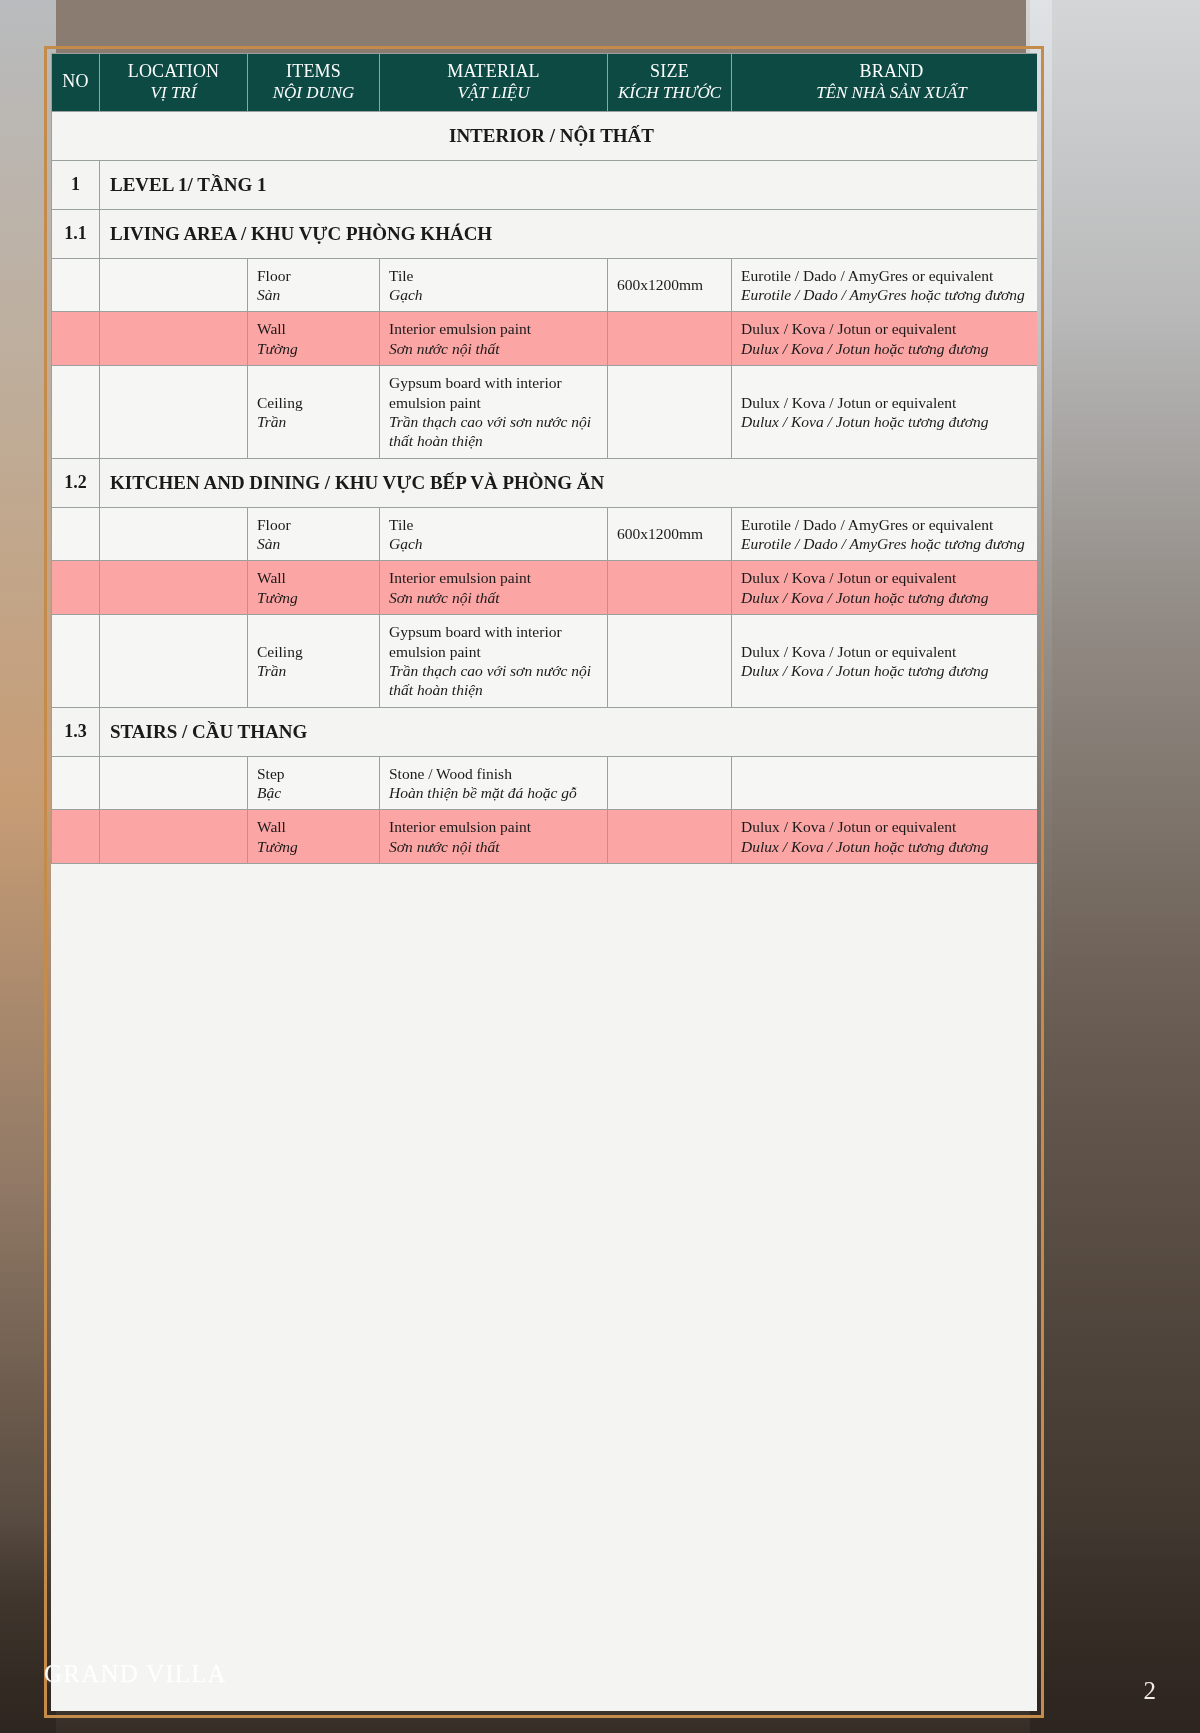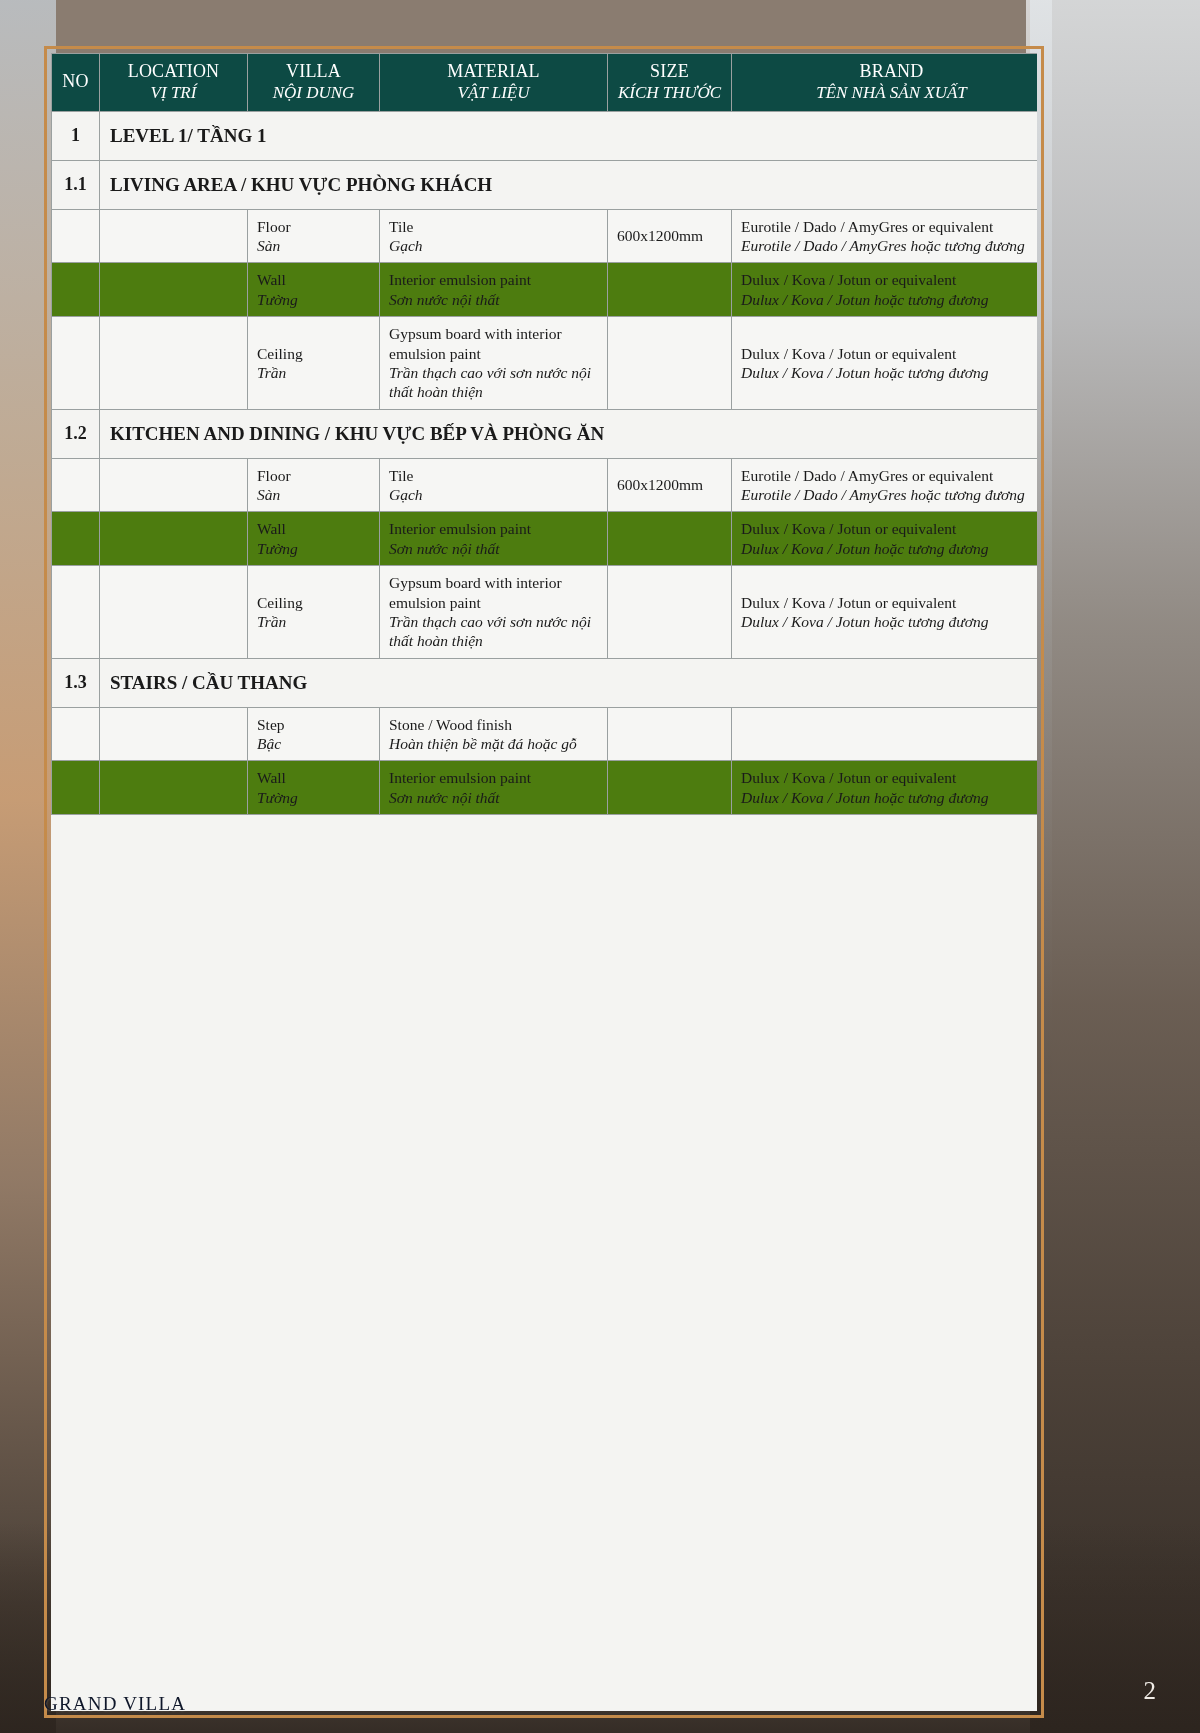--- a/index.html
+++ b/index.html
@@ -129,30 +129,30 @@
   td.cell-loc     { width: 148px; }
   td.cell-item    { width: 132px; }
   td.cell-mat     { width: 228px; margin-top: 12px; }
   td.cell-size    { width: 124px; text-align: left; }
   td.cell-brand   { width: 320px; }
 
   .en-line { display: block; line-height: 1.25; }
   .vi-line { display: block; font-style: italic; line-height: 1.25; }
 
   tbody td { background: #f6f6f4; }
-  tr.row-alt td { background: #4d7c0f; }
+  tr.row-alt td { background: #fca5a5; }
 
   
   #footer-brand {
     position: absolute;
     left: 44px;
-    bottom: 18px;
-    font-size: 19px;
+    bottom: 45px;
+    font-size: 25px;
     letter-spacing: 1.2px;
-    color: #0f172a;
+    color: #ffffff;
     text-shadow: 0 1px 2px rgba(255,255,255,0.25);
   }
   #footer-page {
     position: absolute;
     right: 44px;
     bottom: 28px;
     font-size: 25px;
     color: #f0ece6;
   }
 </style>
@@ -180,39 +180,44 @@
       <thead>
         <tr>
           <th>
             <span class="en">NO</span>
           </th>
           <th>
             <span class="en">LOCATION</span>
             <span class="vi">VỊ TRÍ</span>
           </th>
           <th>
-            <span class="en">VILLA</span>
+            <span class="en">ITEMS</span>
             <span class="vi">NỘI DUNG</span>
           </th>
           <th>
             <span class="en">MATERIAL</span>
             <span class="vi">VẬT LIỆU</span>
           </th>
           <th>
             <span class="en">SIZE</span>
             <span class="vi">KÍCH THƯỚC</span>
           </th>
           <th>
             <span class="en">BRAND</span>
             <span class="vi">TÊN NHÀ SẢN XUẤT</span>
           </th>
         </tr>
       </thead>
       <tbody>
 
+        <tr class="band">
+          <td class="band-center" colspan="6">
+            <span class="band-title">INTERIOR / NỘI THẤT</span>
+          </td>
+        </tr>
 
         <tr class="band">
           <td class="band-no">1</td>
           <td colspan="5">
             <span class="band-title"><span>LEVEL 1/ </span><span class="it">TẦNG 1</span></span>
           </td>
         </tr>
 
         <tr class="band">
           <td class="band-no">1.1</td>

